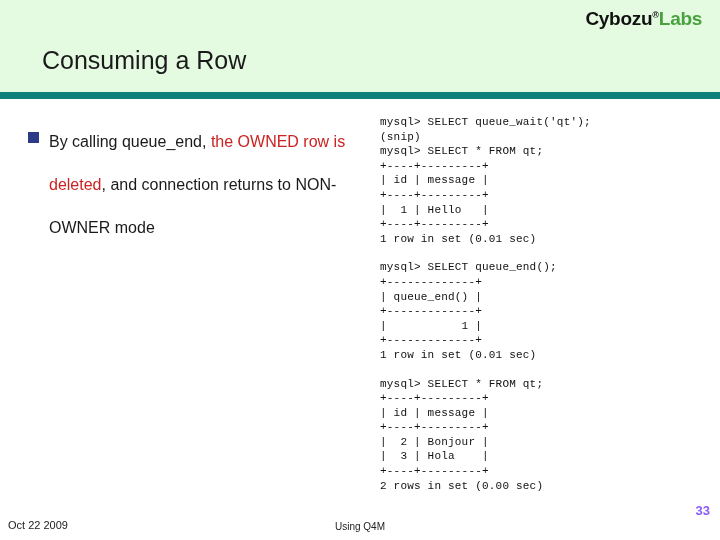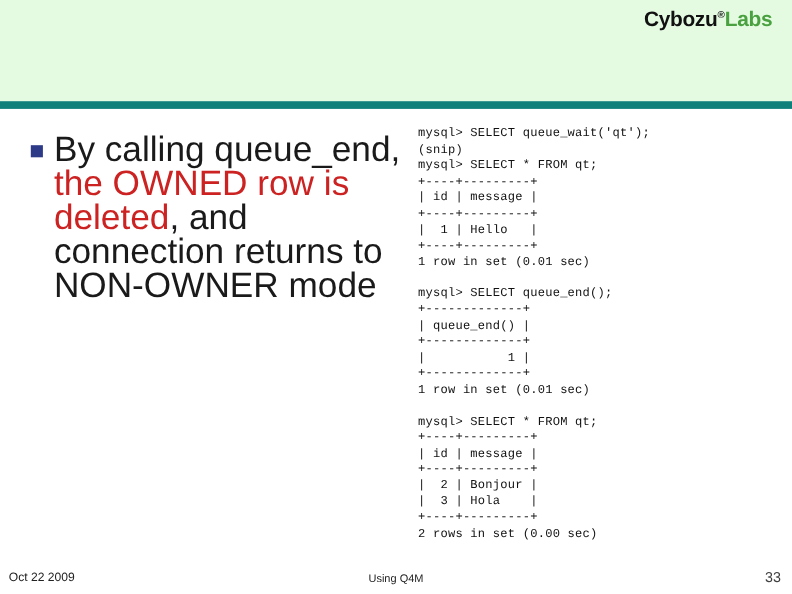--- a/index.html
+++ b/index.html
@@ -79,22 +79,22 @@
   .bullet-marker {
     flex: 0 0 auto;
     width: 11px;
     height: 11px;
     background: #2c3a87;
     margin-top: 12px;
     margin-right: 10px;
   }
   .bullet-text {
     flex: 1 1 auto;
-    font-size: 32px;
-    line-height: 31px;
+    font-size: 16px;
+    line-height: 43px;
     color: #1a1a1a;
   }
   .hl-red { color: #cc2222; }
 
   
   #code-column {
     position: absolute;
     left: 380px;
     top: 115px;
     width: 330px;
@@ -122,38 +122,39 @@
     left: 0;
     top: 521px;
     width: 720px;
     text-align: center;
     font-size: 10px;
     color: #222222;
   }
   #footer-page {
     position: absolute;
     right: 10px;
-    top: 517px;
+    top: 503px;
     font-size: 13px;
-    font-weight: normal;
-    color: #404040;
+    font-weight: bold;
+    color: #8b5cf6;
   }
 </style>
 </head>
 <body>
 
 <div id="slide">
 
   <div id="header-band"></div>
   <div id="header-rule"></div>
 
   <div id="logo">
     <span class="logo-cybozu">Cybozu</span><span class="logo-tm">®</span><span class="logo-labs">Labs</span>
   </div>
 
+  <div id="slide-title">Consuming a Row</div>
 
   <div id="bullet-block">
     <div class="bullet-row">
       <div class="bullet-marker"></div>
       <div class="bullet-text"><span>By calling queue_end, </span><span class="hl-red">the OWNED row is deleted</span><span>, and connection returns to NON-OWNER mode</span></div>
     </div>
   </div>
 
   <div id="code-column">
     <div class="code-block">mysql&gt; SELECT queue_wait('qt');

